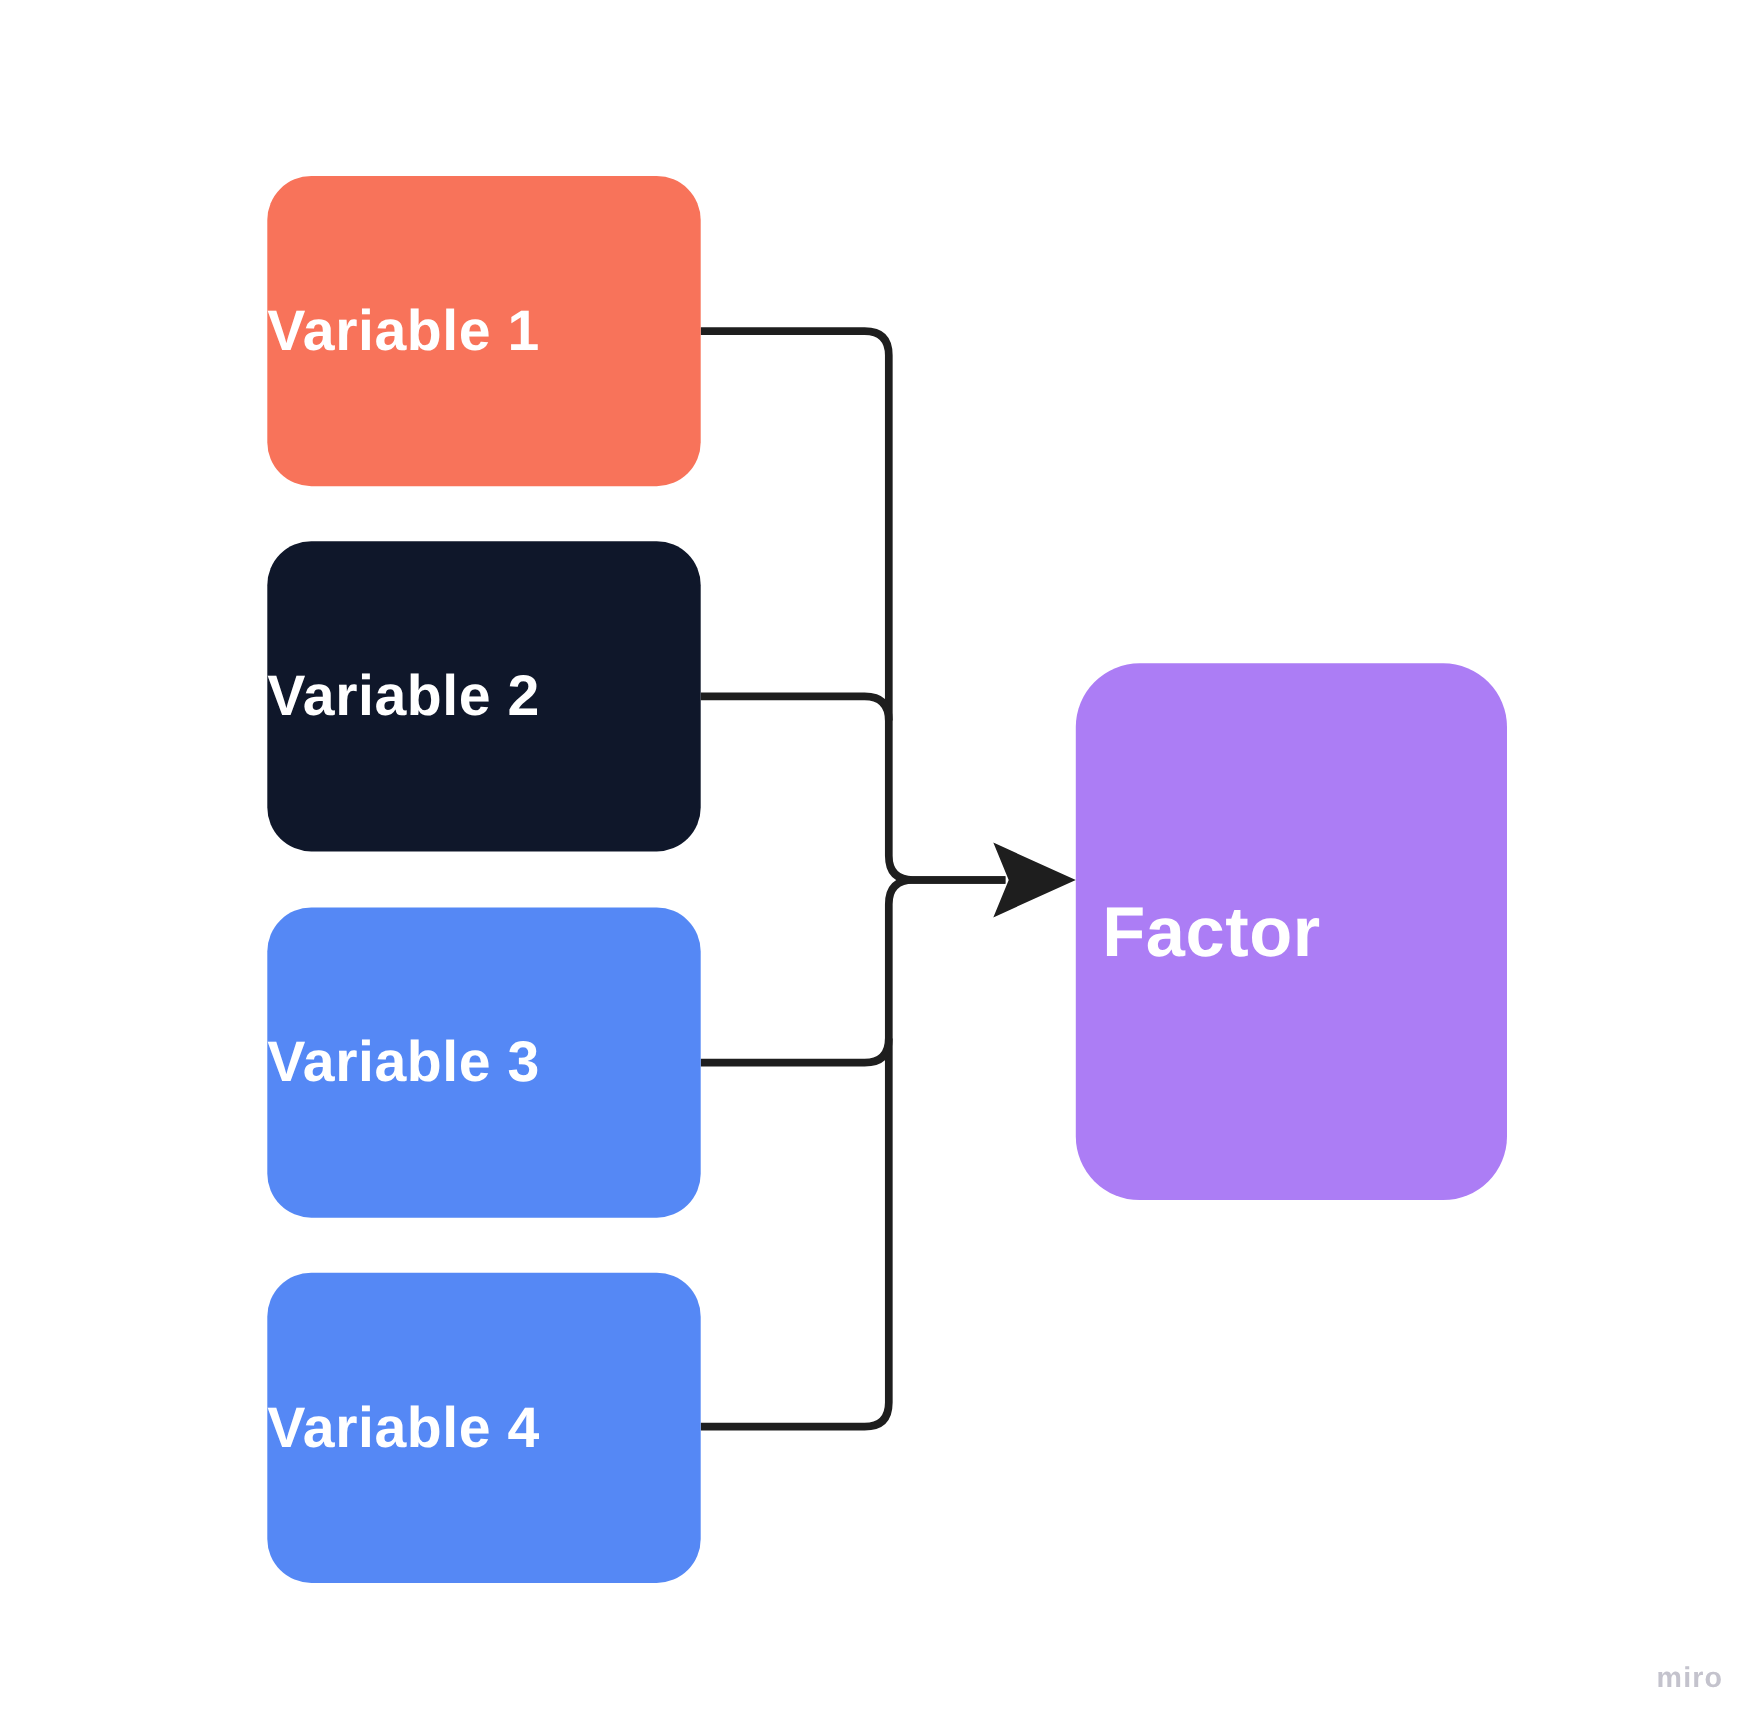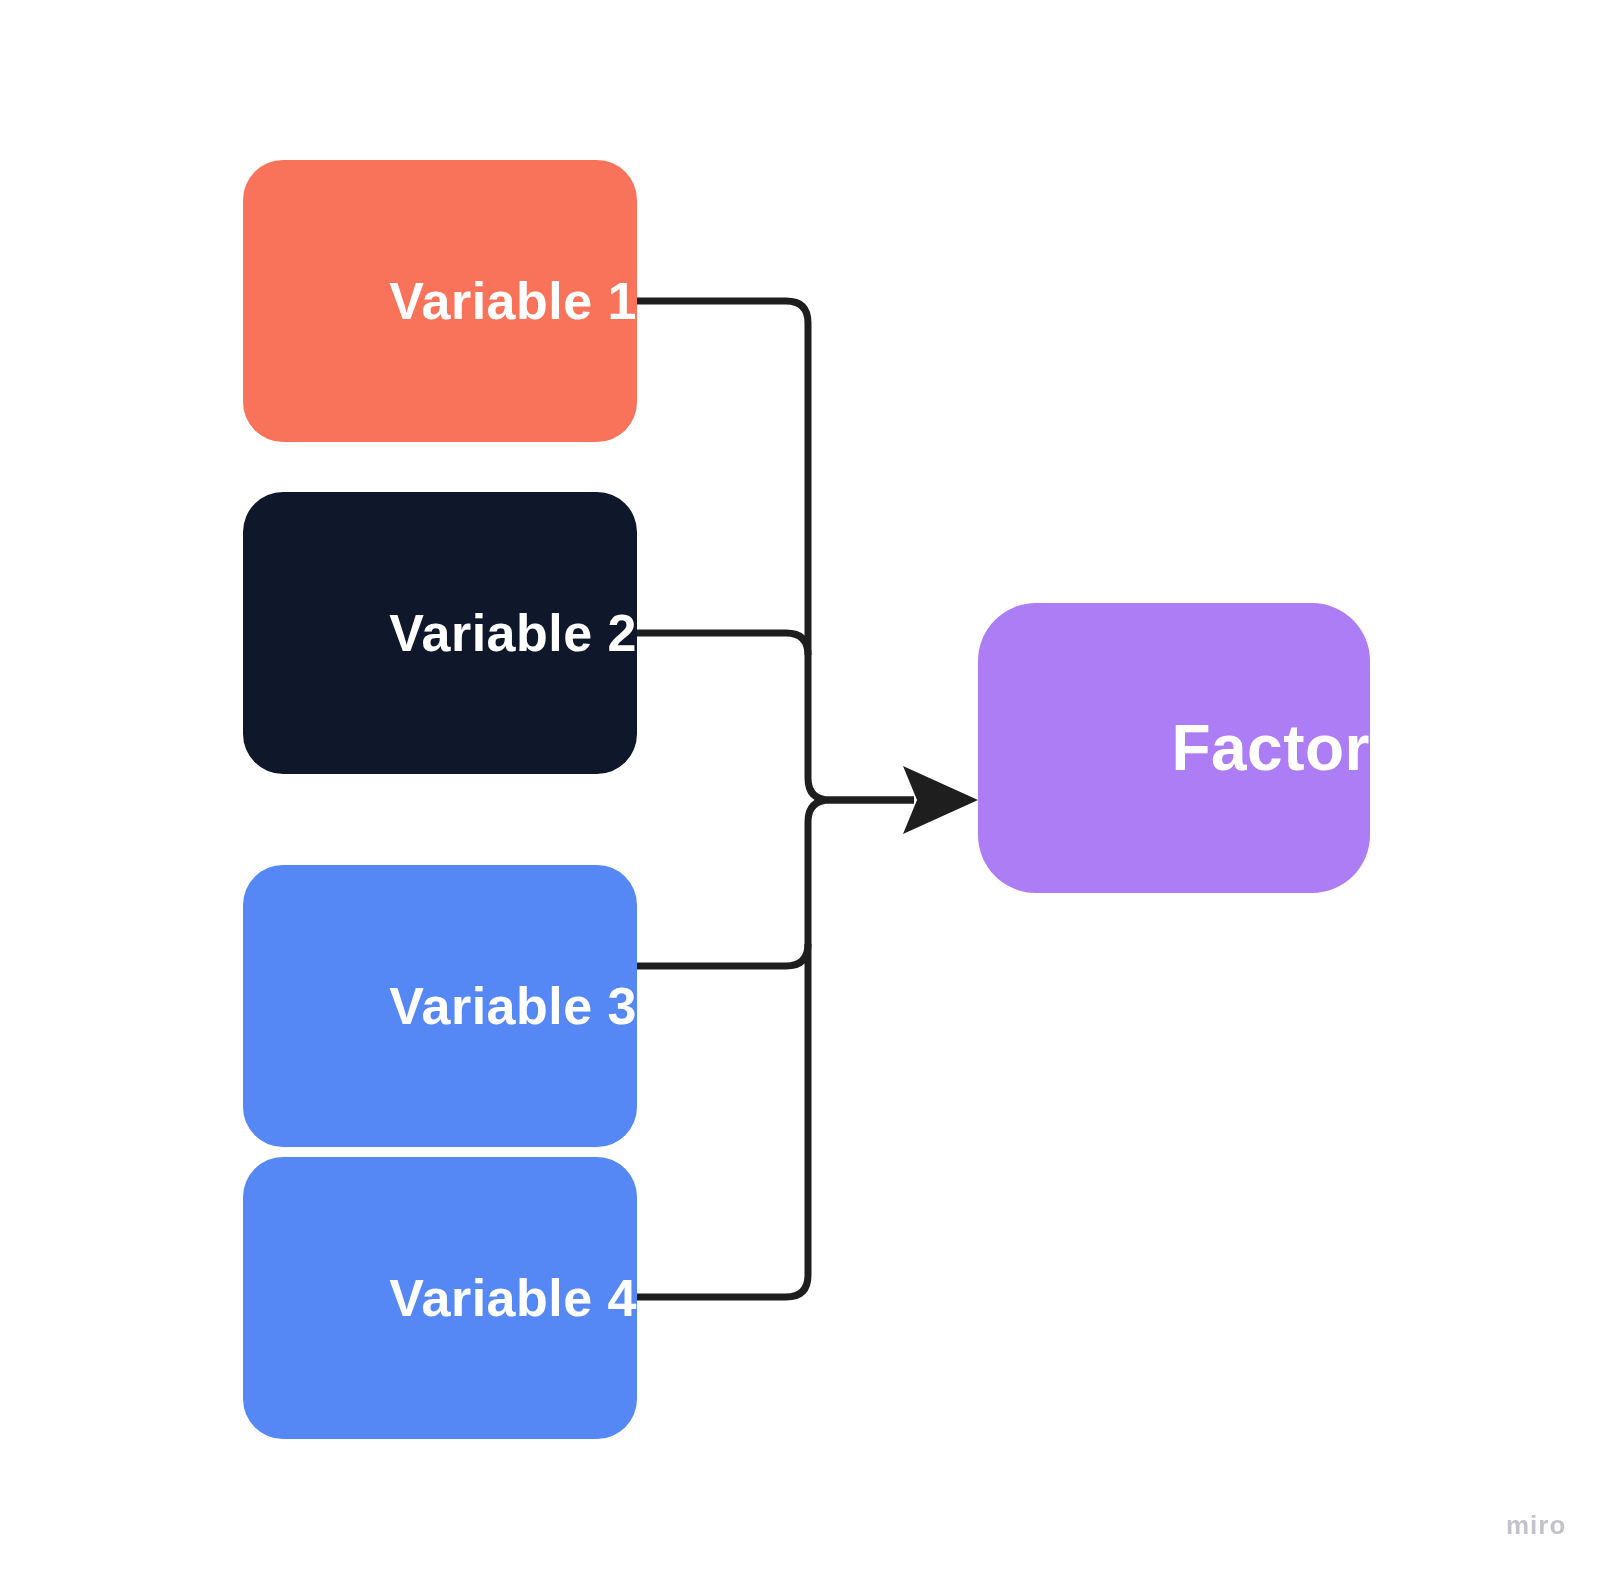--- a/index.html
+++ b/index.html
@@ -19,43 +19,44 @@
     position: absolute;
     left: 0;
     top: 0;
     width: 1600px;
     height: 1575px;
   }
   .node {
     position: absolute;
     display: flex;
     align-items: center;
-    justify-content: flex-end;
+    justify-content: flex-start;
     color: #ffffff;
     font-weight: 700;
     box-sizing: border-box;
   }
   .node-variable {
     left: 243px;
     width: 394px;
     height: 282px;
     border-radius: 40px;
     font-size: 52px;
   }
   .node-v1 { top: 160px; }
   .node-v2 { top: 492px; }
   .node-v3 { top: 825px; }
   .node-v4 { top: 1157px; }
   .node-factor {
     left: 978px;
     top: 603px;
     width: 392px;
-    height: 290px;
+    height: 488px;
     border-radius: 58px;
     font-size: 64px;
+    padding-left: 24px;
   }
   .node-label {
     white-space: nowrap;
     letter-spacing: 0.5px;
   }
   .watermark {
     position: absolute;
     left: 1506px;
     top: 1510px;
     font-size: 26px;
@@ -82,21 +83,21 @@
   </svg>
 
   <div class="node node-variable node-v1" style="background: rgb(248, 115, 90); color: rgb(255, 255, 255);">
     <span class="node-label">Variable 1</span>
   </div>
 
   <div class="node node-variable node-v2" style="background: #0f172a; color: rgb(255, 255, 255);">
     <span class="node-label">Variable 2</span>
   </div>
 
-  <div class="node node-variable node-v3" style="background: rgb(85, 136, 245); color: rgb(255, 255, 255); margin-top: 40px;">
+  <div class="node node-variable node-v3" style="background: rgb(85, 136, 245); color: rgb(255, 255, 255);">
     <span class="node-label">Variable 3</span>
   </div>
 
   <div class="node node-variable node-v4" style="background: rgb(85, 136, 245); color: rgb(255, 255, 255);">
     <span class="node-label">Variable 4</span>
   </div>
 
   <div class="node node-factor" style="background: rgb(172, 125, 245); color: rgb(255, 255, 255);">
     <span class="node-label">Factor</span>
   </div>

